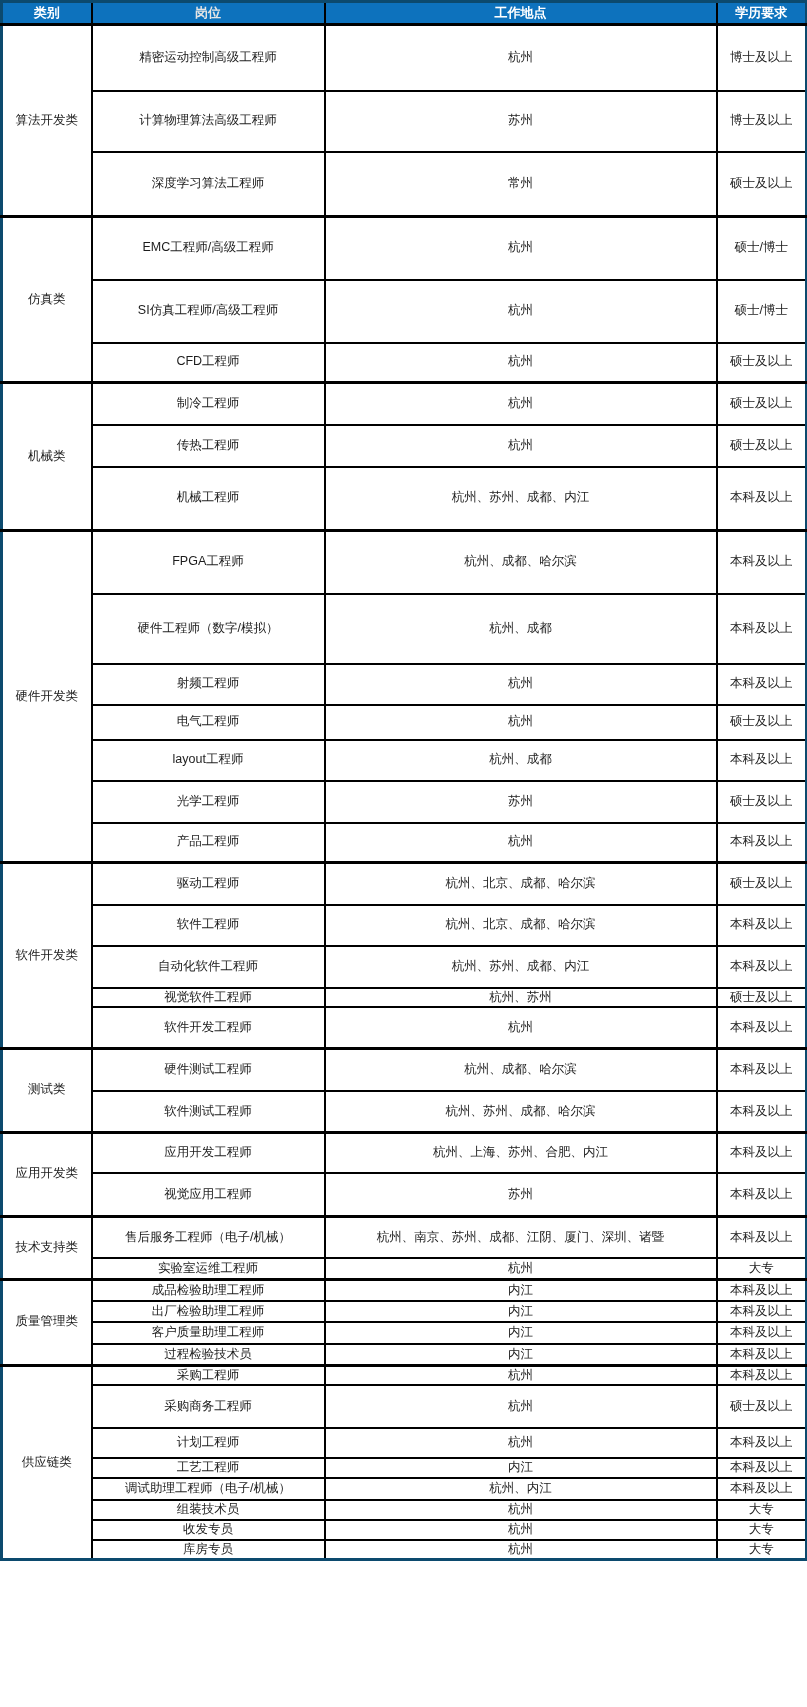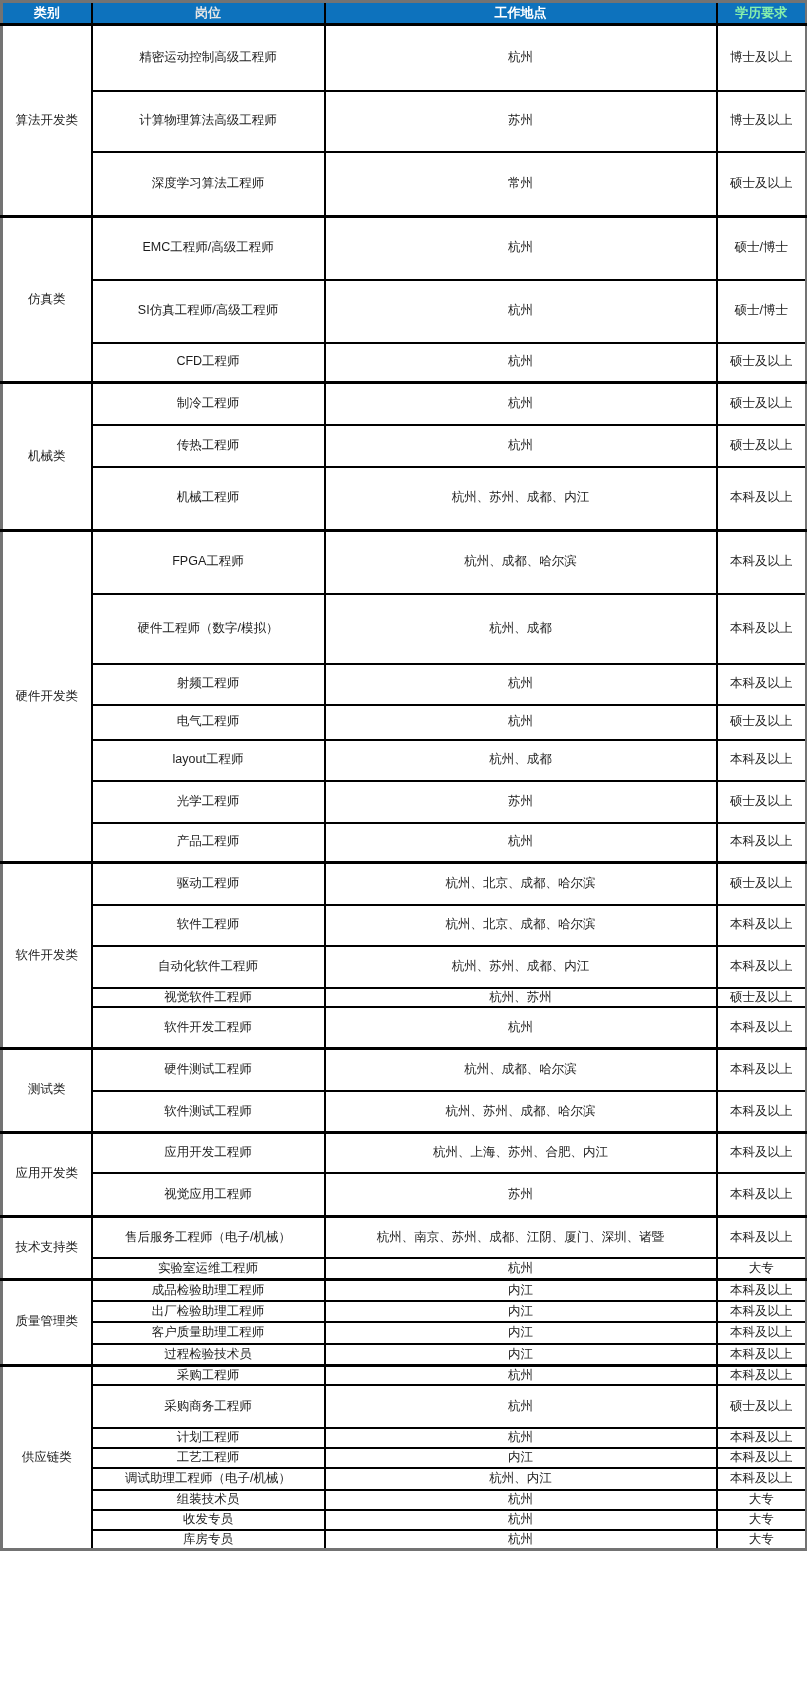--- a/index.html
+++ b/index.html
@@ -1,21 +1,21 @@
 <!DOCTYPE html>
 <html><head>
 <meta charset="utf-8">
 <style>
   html, body { margin: 0; padding: 0; background: #ffffff; }
   body { font-family: "Liberation Sans", "DejaVu Sans", sans-serif; }
   table.jobs {
     border-collapse: collapse;
     table-layout: fixed;
     width: 805px;
-    border: 3px solid #737373;
+    border: 3px solid #0c4a6e;
   }
   col.c-cat { width: 90px; }
   col.c-pos { width: 233px; }
   col.c-loc { width: 392px; }
   col.c-edu { width: 90px; }
   th, td {
     border: 2px solid #000000;
     text-align: center;
     vertical-align: middle;
     padding: 1px 3px;
@@ -44,21 +44,21 @@
     <col class="c-cat">
       <col class="c-pos">
       <col class="c-loc">
       <col class="c-edu">
   </colgroup>
   <thead>
     <tr style="background: rgb(13, 114, 189);">
       <th style="color: rgb(255, 255, 255);">类别</th>
       <th style="color: #e5e5e5;">岗位</th>
       <th style="color: #ffffff;">工作地点</th>
-      <th style="color: #86efac;">学历要求</th>
+      <th style="color: #ffffff;">学历要求</th>
     </tr>
   </thead>
   <tbody>
       <tr class="group-start" style="height: 66px;">
         <td rowspan="3" class="cat">算法开发类</td>
         <td>精密运动控制高级工程师</td>
         <td>杭州</td>
         <td>博士及以上</td>
       </tr>
       <tr style="height: 61px;">
@@ -223,21 +223,21 @@
         <td rowspan="8" class="cat">供应链类</td>
         <td>采购工程师</td>
         <td>杭州</td>
         <td>本科及以上</td>
       </tr>
       <tr style="height: 43px;">
         <td>采购商务工程师</td>
         <td>杭州</td>
         <td>硕士及以上</td>
       </tr>
-      <tr style="height: 20px; font-family: Liberation Serif, serif;">
+      <tr style="height: 30px; font-family: Liberation Serif, serif;">
         <td>计划工程师</td>
         <td>杭州</td>
         <td>本科及以上</td>
       </tr>
       <tr style="height: 20px;">
         <td>工艺工程师</td>
         <td>内江</td>
         <td>本科及以上</td>
       </tr>
       <tr style="height: 22px;">

